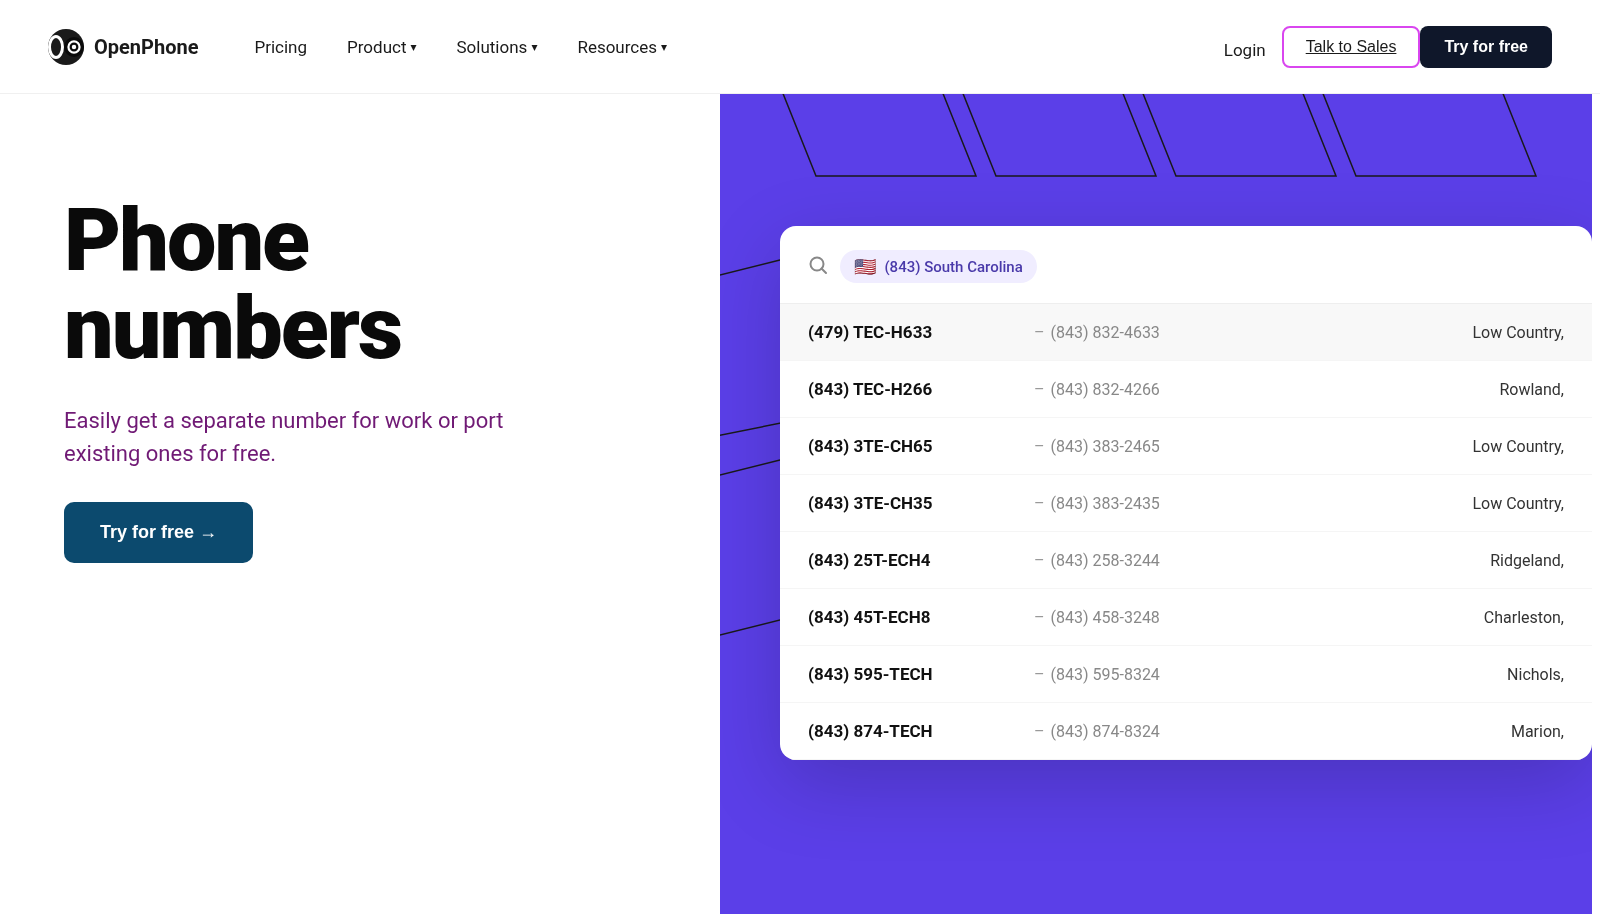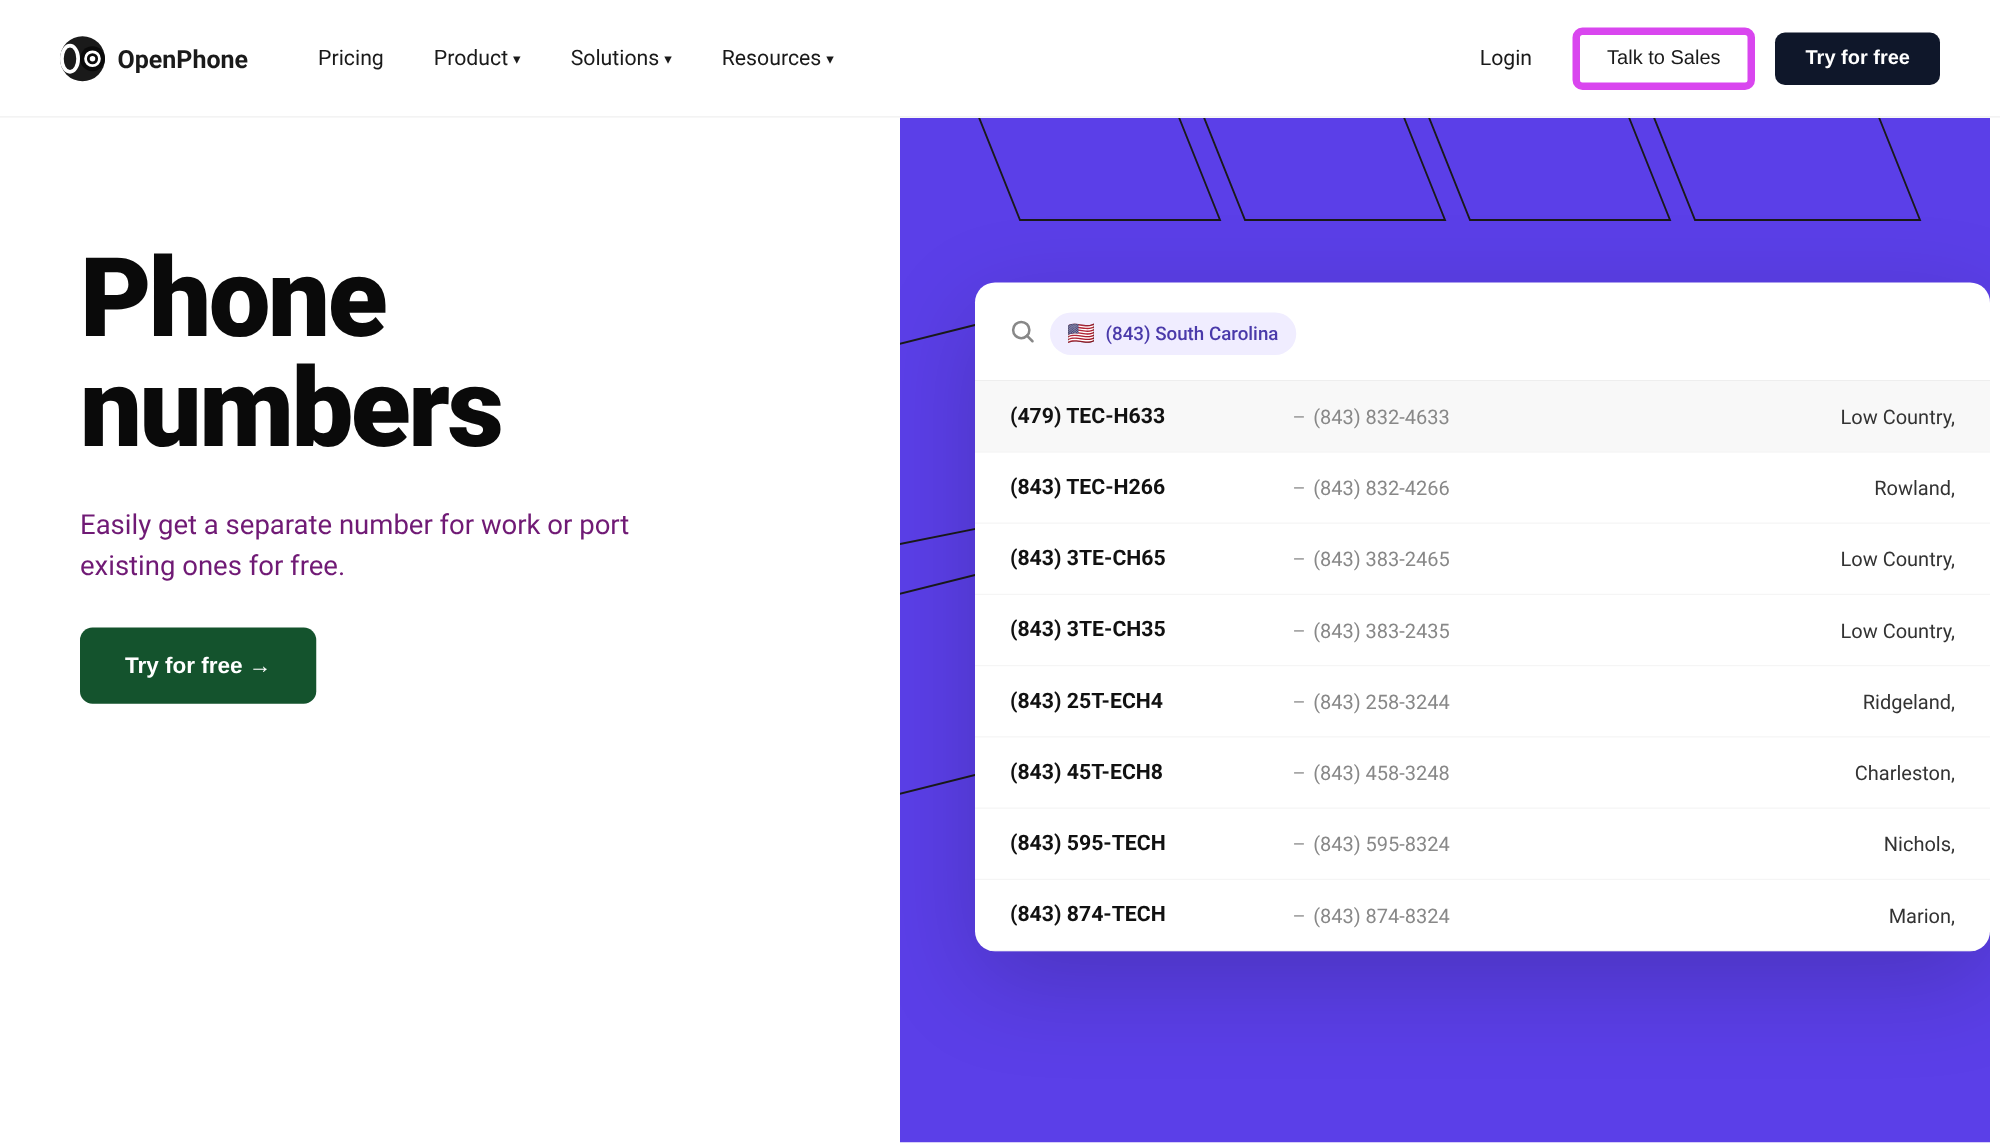--- a/index.html
+++ b/index.html
@@ -26,26 +26,26 @@
       display: block;
     }
     .logo-text { font-size: 20px; font-weight: 700; color: #1a1a1a; }
     .nav-links { display: flex; align-items: center; gap: 8px; }
     .nav-link {
       font-size: 17px; color: #1a1a1a; text-decoration: none;
       padding: 8px 16px; border-radius: 8px; cursor: pointer;
       display: flex; align-items: center; gap: 4px;
     }
     .nav-link .chevron { font-size: 12px; }
-    .nav-right { display: flex; align-items: center; gap: 16px; }
+    .nav-right { display: flex; align-items: flex-end; gap: 0; }
     .login-link { font-size: 17px; color: #1a1a1a; text-decoration: none; padding: 8px 16px; cursor: pointer; }
     .talk-btn {
       font-size: 16px; font-weight: 500; color: #1a1a1a;
-      border: 6px solid #d946ef; border-radius: 8px;
-      padding: 10px 22px; cursor: pointer; background: transparent;
+      border: 2px solid #d946ef; border-radius: 8px;
+      padding: 10px 22px; cursor: pointer; background: transparent; text-decoration: underline;
     }
     .try-btn {
       font-size: 16px; font-weight: 600; color: #fff;
       background: #0f172a; border: none; border-radius: 8px;
       padding: 12px 24px; cursor: pointer;
     }
 
     
     .hero {
       margin-top: 76px;
@@ -71,21 +71,21 @@
       letter-spacing: -2px;
     }
     .hero-subtitle {
       font-size: 22px;
       color: #701a75;
       line-height: 1.5;
       max-width: 460px;
     }
     .hero-cta {
       display: inline-flex; align-items: center; gap: 10px;
-      background: #14532d; color: #fff;
+      background: #0c4a6e; color: #fff;
       font-size: 18px; font-weight: 600;
       padding: 20px 36px; border-radius: 10px;
       text-decoration: none; cursor: pointer; border: none;
       width: fit-content;
     }
 
     
     .hero-right {
       flex: 1;
       background: #5B3FE8;

